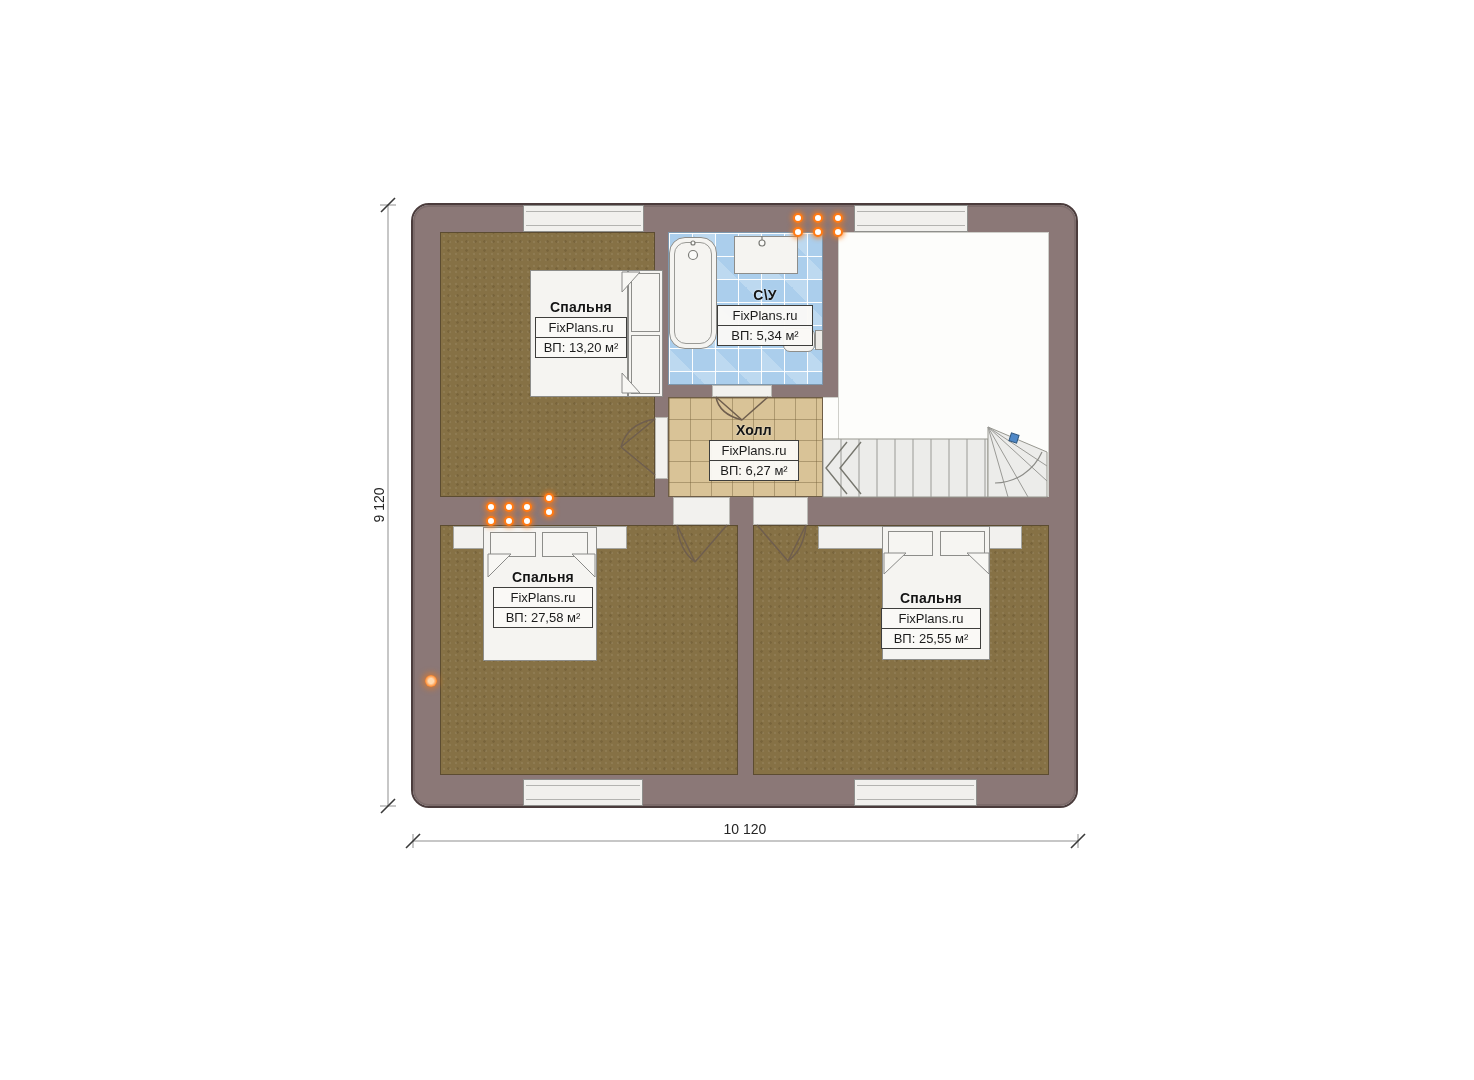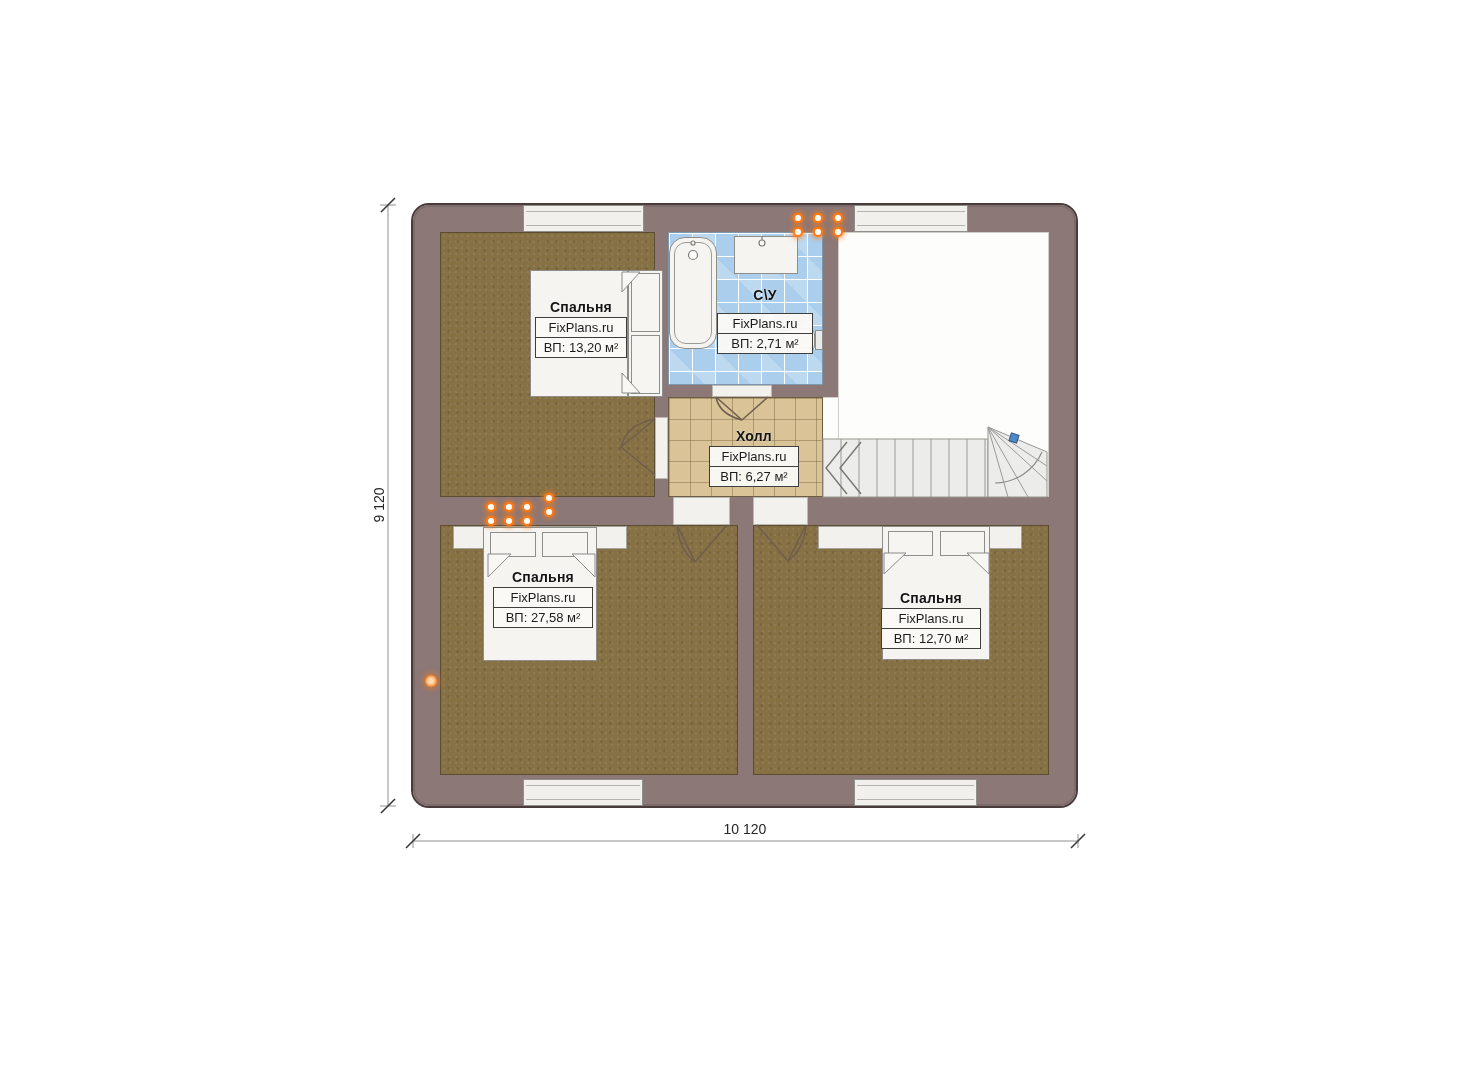--- a/index.html
+++ b/index.html
@@ -136,49 +136,49 @@
   <div class="tank" style="left:402px;top:125px;width:8px;height:20px;"></div>
 
   <div class="rlabel" style="left:122px;top:95px;width:92px;">
     <div class="rname">Спальня</div>
     <div class="rbox">
       <div class="rrow">FixPlans.ru</div>
       <div class="rrow">ВП: 13,20 м²</div>
     </div>
   </div>
 
-  <div class="rlabel" style="left:304px;top:83px;width:96px;gap:8px;">
+  <div class="rlabel" style="left:304px;top:83px;width:96px;">
     <div class="rname">С\У</div>
     <div class="rbox">
       <div class="rrow">FixPlans.ru</div>
-      <div class="rrow">ВП: 2,71 м²</div>
-    </div>
-  </div>
-
-  <div class="rlabel" style="left:296px;top:224px;width:90px;justify-content:space-between;">
+      <div class="rrow">ВП: 5,34 м²</div>
+    </div>
+  </div>
+
+  <div class="rlabel" style="left:296px;top:218px;width:90px;justify-content:space-between;">
     <div class="rname">Холл</div>
     <div class="rbox">
       <div class="rrow">FixPlans.ru</div>
       <div class="rrow">ВП: 6,27 м²</div>
     </div>
   </div>
 
   <div class="rlabel" style="left:80px;top:365px;width:100px;">
     <div class="rname">Спальня</div>
     <div class="rbox">
       <div class="rrow">FixPlans.ru</div>
       <div class="rrow">ВП: 27,58 м²</div>
     </div>
   </div>
 
   <div class="rlabel" style="left:468px;top:386px;width:100px;">
     <div class="rname">Спальня</div>
     <div class="rbox">
       <div class="rrow">FixPlans.ru</div>
-      <div class="rrow">ВП: 12,70 м²</div>
+      <div class="rrow">ВП: 25,55 м²</div>
     </div>
   </div>
 
   <div class="socket" style="left:379px;top:8px;">
       <i></i>
       <i></i>
     </div>
   <div class="socket" style="left:399px;top:8px;">
       <i></i>
       <i></i>

